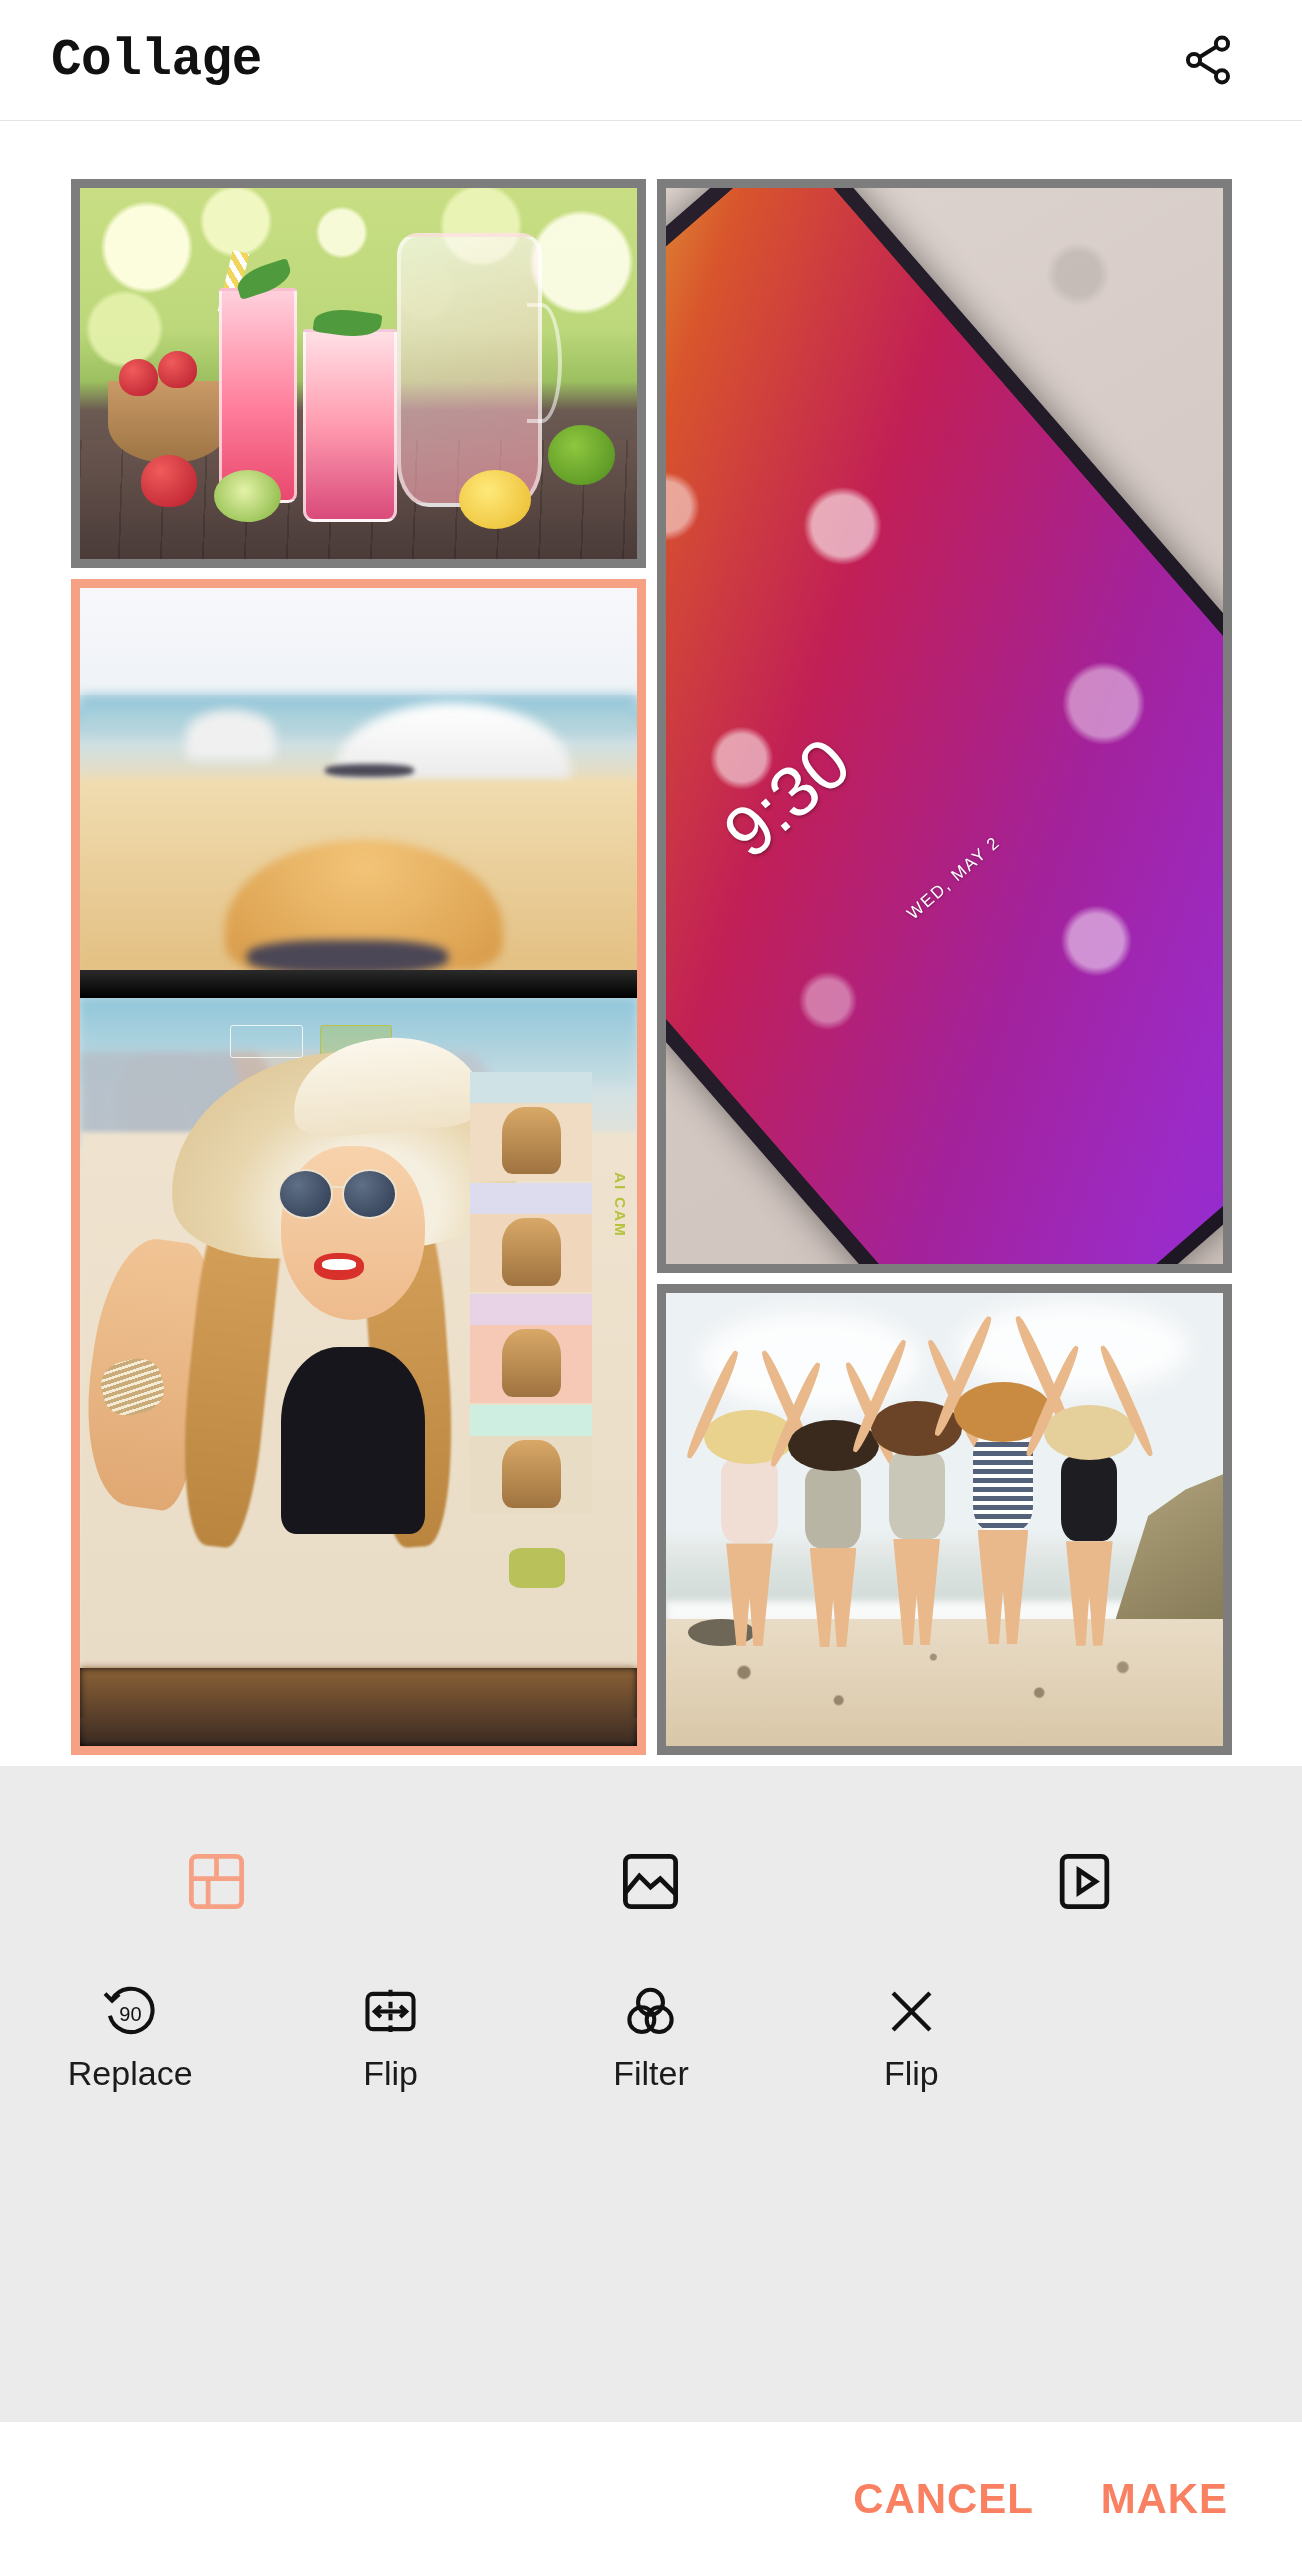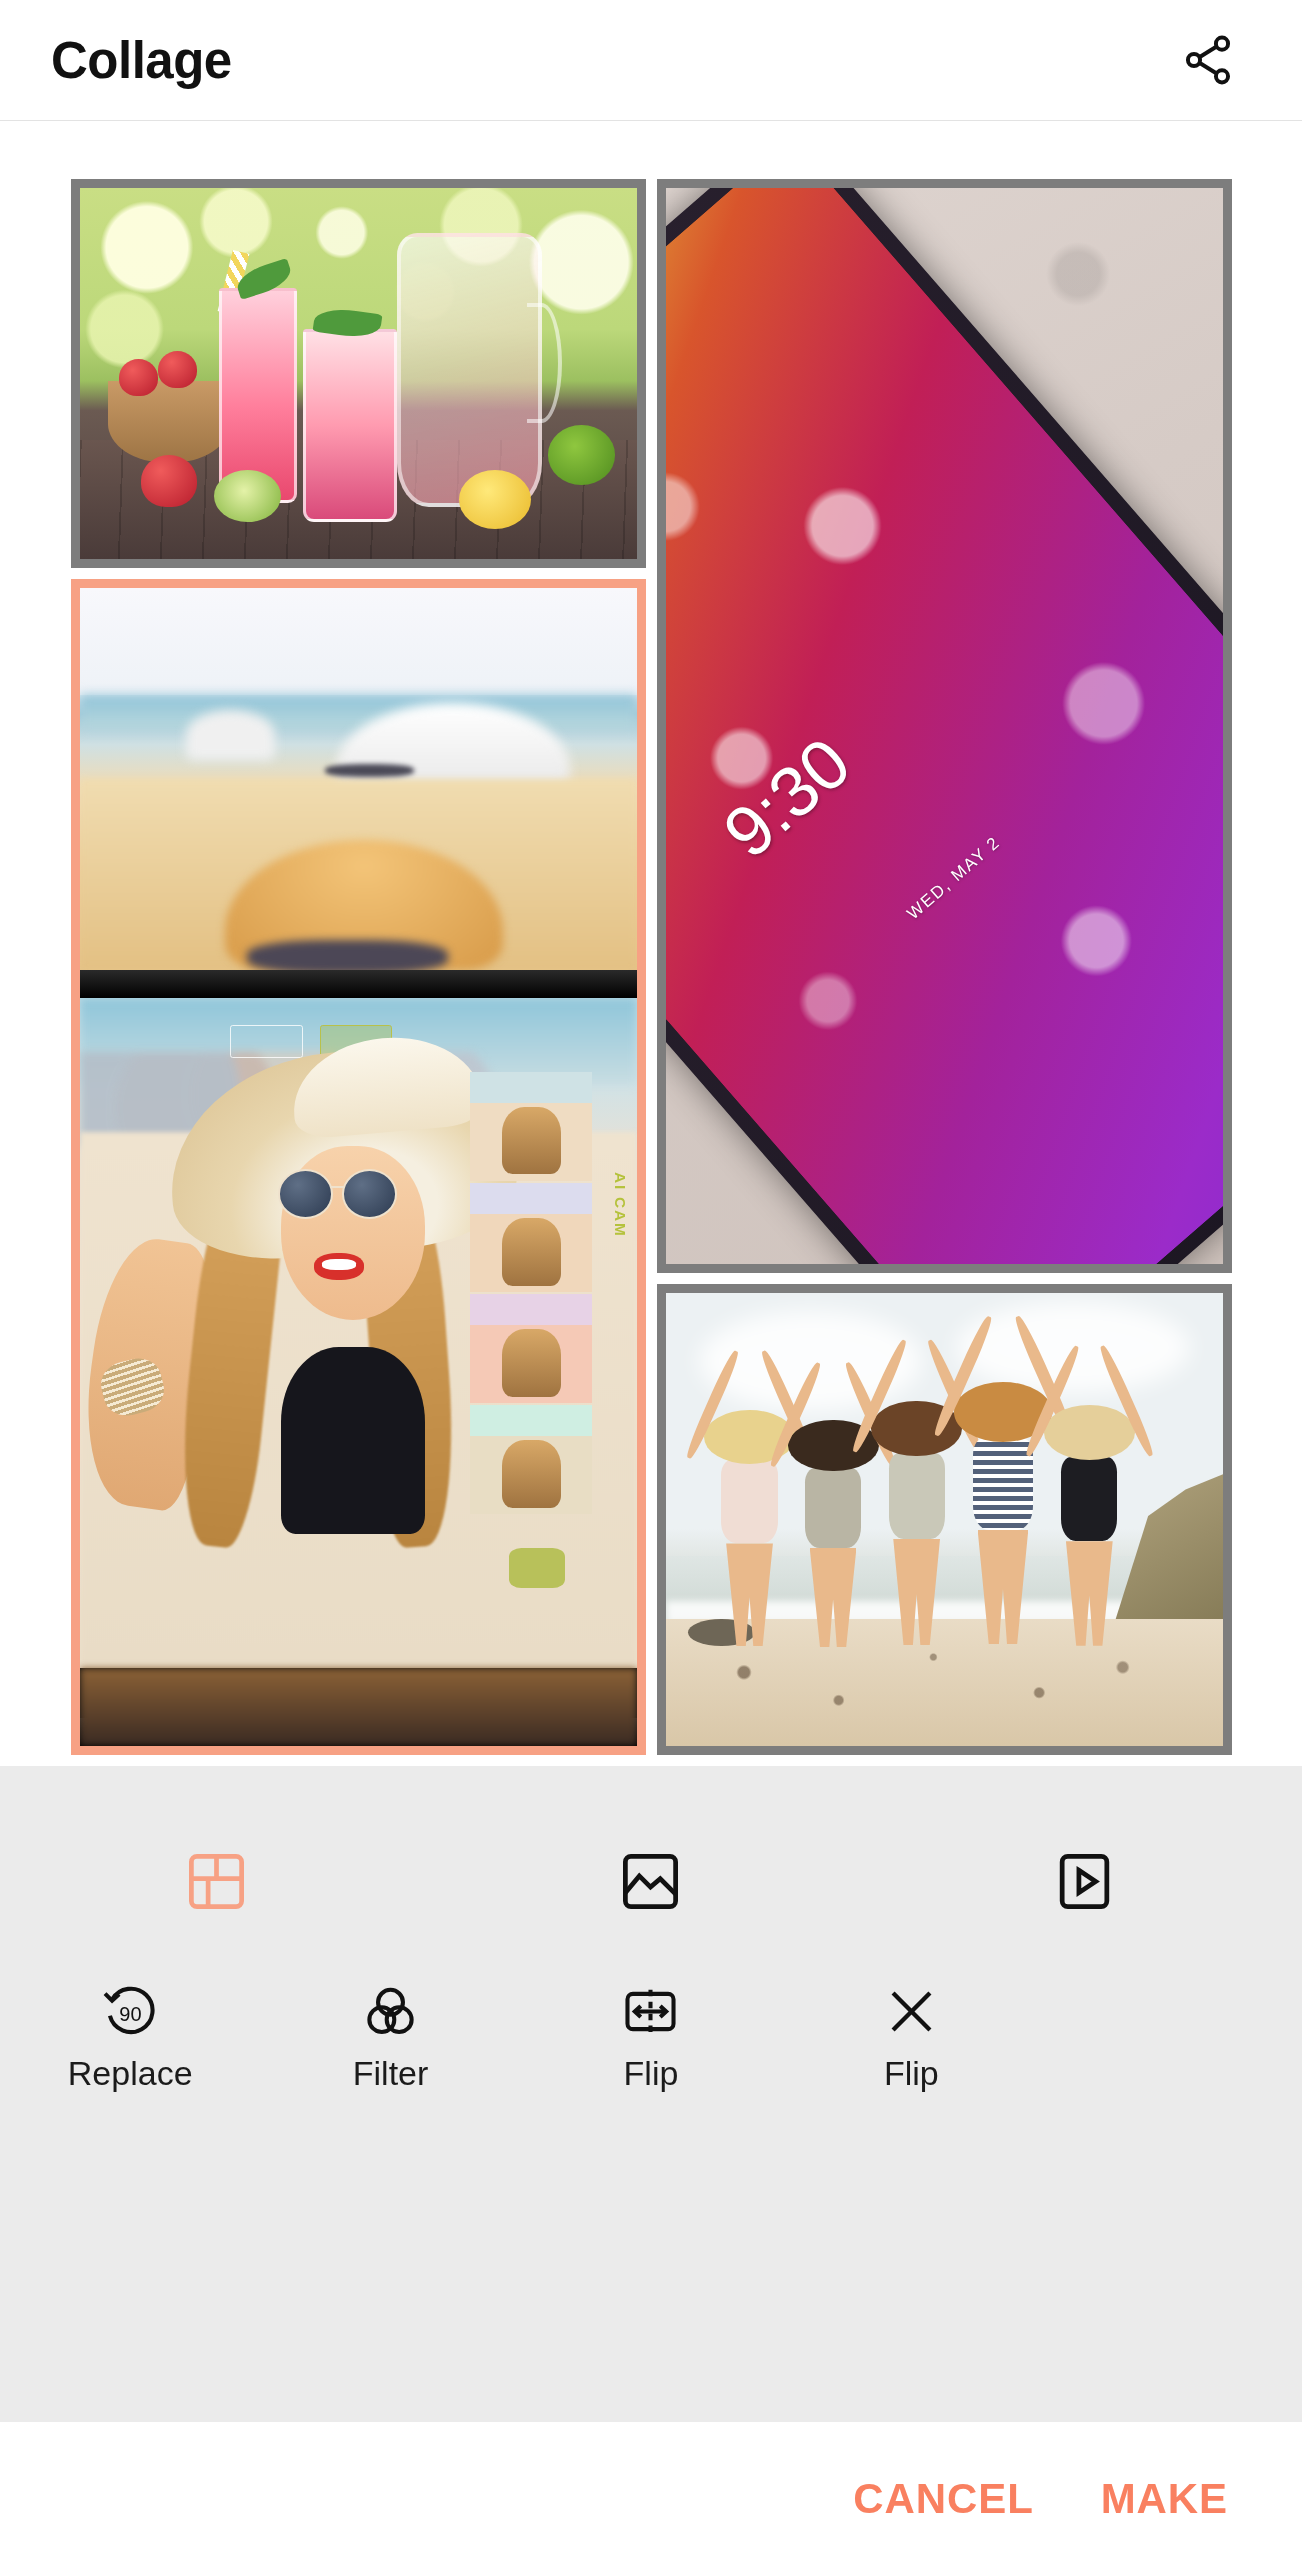--- a/index.html
+++ b/index.html
@@ -13,21 +13,21 @@
 
   
   .header {
     position:absolute; left:0; top:0; width:1302px; height:121px;
     background:#ffffff;
     border-bottom:1.8px solid #e3e3e3;
     display:flex; align-items:center; justify-content:space-between;
     padding:0 51px 0 51px;
   }
   .header-title {
-    font-size:51px; font-weight:bold; color:#111111; letter-spacing:-0.5px;
+    font-size:51px; font-weight:bold; color:#111111; letter-spacing:-0.5px;font-family:Liberation Mono, monospace;
   }
   .share-btn {
     width:87px; height:87px; display:flex; align-items:center; justify-content:center;
   }
 
   
   .canvas {
     position:absolute; left:0; top:123px; width:1302px; height:1643px;
     background:#ffffff;
   }
@@ -593,39 +593,39 @@
       <svg width="65" height="65" viewBox="0 0 24 24" fill="none" stroke="#111" stroke-width="1.5">
         <path d="M5.2 7.6A8 8 0 1 1 4.4 13.6"></path>
           <polyline points="2.6,5.4 5.2,8 7.8,5.6"></polyline>
         <text x="12" y="15.4" font-size="7.4" font-family="Liberation Sans, sans-serif" fill="#111" stroke="none" text-anchor="middle">90</text>
       </svg>
       <div class="tool-label">Replace</div>
     </div>
 
     <div class="tool">
       <svg width="65" height="65" viewBox="0 0 24 24" fill="none" stroke="#111" stroke-width="1.5">
-        <circle cx="12" cy="8.6" r="4.6"></circle>
-          <circle cx="8.8" cy="15" r="4.6"></circle>
-          <circle cx="15.2" cy="15" r="4.6"></circle>
-      </svg>
-      <div class="tool-label">Filter</div>
-    </div>
-
-    <div class="tool">
-      <svg width="65" height="65" viewBox="0 0 24 24" fill="none" stroke="#111" stroke-width="1.5">
         <rect x="3.5" y="5.5" width="17" height="13" rx="2"></rect>
         <line x1="12" y1="4" x2="12" y2="20" stroke-dasharray="2.4 2"></line>
         <line x1="6.4" y1="12" x2="17.6" y2="12"></line>
         <polyline points="8.4,10 6.2,12 8.4,14"></polyline>
           <polyline points="15.6,10 17.8,12 15.6,14"></polyline>
       </svg>
       <div class="tool-label">Flip</div>
     </div>
 
     <div class="tool">
+      <svg width="65" height="65" viewBox="0 0 24 24" fill="none" stroke="#111" stroke-width="1.5">
+        <circle cx="12" cy="8.6" r="4.6"></circle>
+          <circle cx="8.8" cy="15" r="4.6"></circle>
+          <circle cx="15.2" cy="15" r="4.6"></circle>
+      </svg>
+      <div class="tool-label">Filter</div>
+    </div>
+
+    <div class="tool">
       <svg width="65" height="65" viewBox="0 0 24 24" fill="none" stroke="#111" stroke-width="1.6">
         <line x1="5.2" y1="5.2" x2="18.8" y2="18.8"></line>
           <line x1="18.8" y1="5.2" x2="5.2" y2="18.8"></line>
       </svg>
       <div class="tool-label">Flip</div>
     </div>
   </div>
 
 </div>
 

